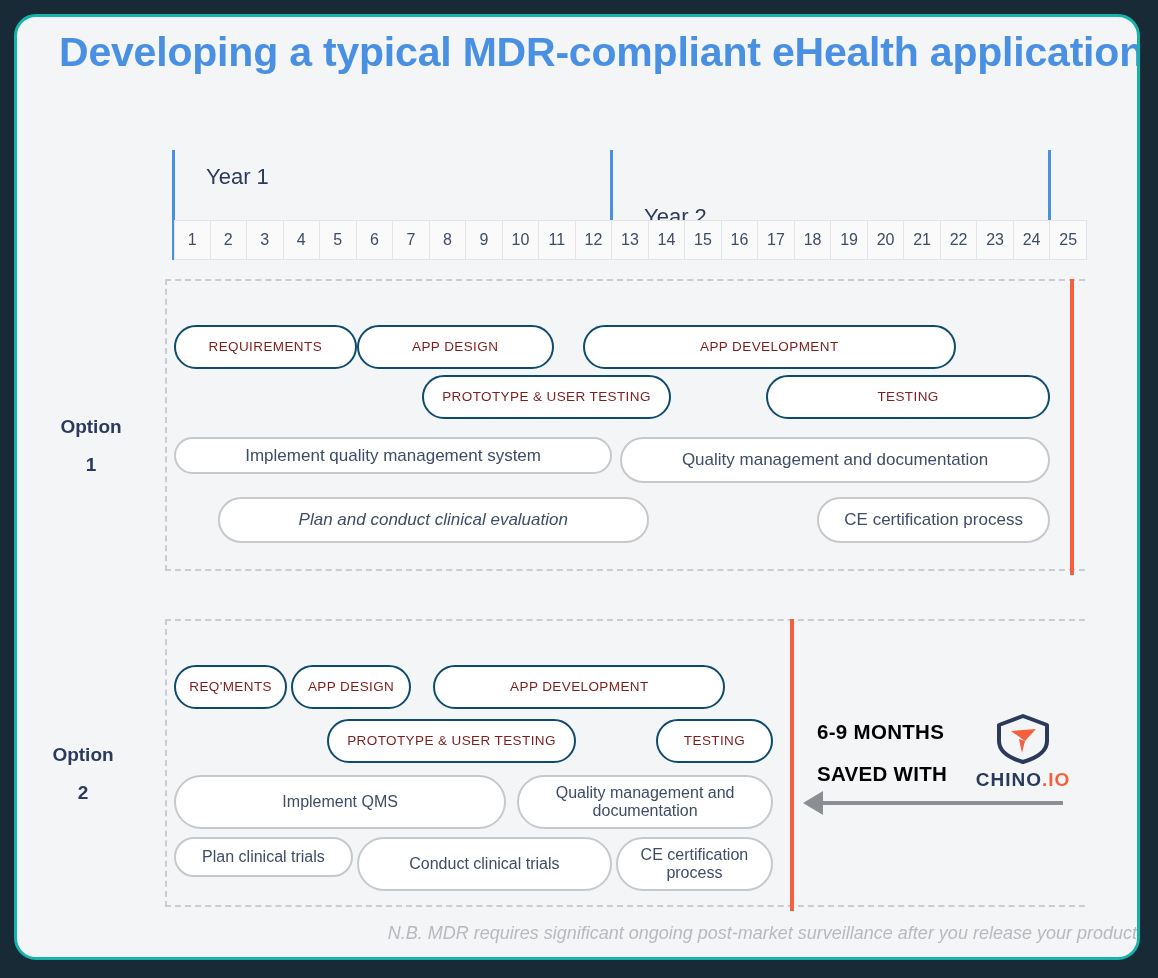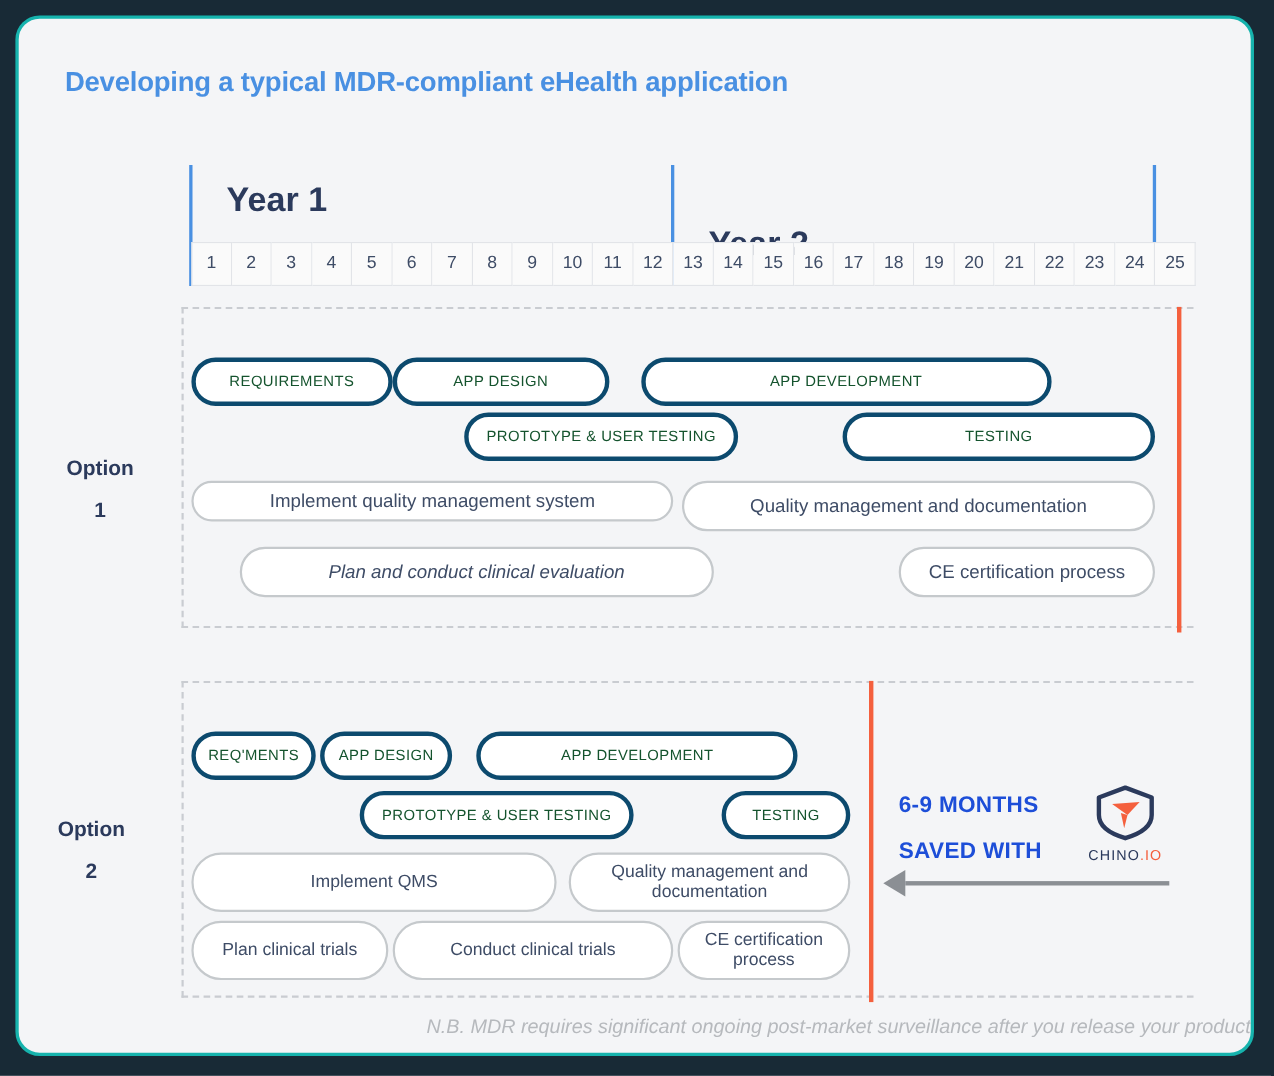--- a/index.html
+++ b/index.html
@@ -12,33 +12,33 @@
     position:absolute;left:14px;top:14px;width:1126px;height:946px;
     background:#f4f5f7;
     border:3px solid #16b3ad;
     border-radius:22px;
     box-sizing:border-box;
     overflow:hidden;
   }
 
   
   .title{
-    position:absolute;left:42px;top:44px;
-    font-size:25px;font-weight:bold;color:#4990e2;
+    position:absolute;left:42px;top:12px;
+    font-size:41px;font-weight:bold;color:#4990e2;
     letter-spacing:-0.2px;white-space:nowrap;
   }
   .subtitle{
     position:absolute;left:44px;top:80px;
     font-size:19px;color:#5b9ae6;font-weight:normal;white-space:nowrap;
   }
 
   
   .timeline{position:absolute;left:143px;top:133px;width:916px;height:113px;}
   .yr-div{position:absolute;width:3px;background:#4990e2;}
-  .yr-label{position:absolute;font-size:31px;font-weight:bold;color:#2b3a5c;}
+  .yr-label{position:absolute;font-size:22px;font-weight:normal;color:#2b3a5c;}
   .months{position:absolute;left:0px;top:70px;height:40px;display:flex;}
   .mcell{
     width:36.52px;height:40px;box-sizing:border-box;
     border:1px solid #e2e4e8;border-left:none;
     background:#fafafa;
     display:flex;align-items:center;justify-content:center;
     font-size:16px;color:#3e4c66;
   }
   .mcell:first-child{border-left:1px solid #e2e4e8;}
 
@@ -54,35 +54,35 @@
     background:transparent;
   }
   .orange{position:absolute;width:4px;background:#f4603e;}
 
   .pill{
     position:absolute;box-sizing:border-box;
     background:#ffffff;border-radius:999px;
     display:flex;align-items:center;justify-content:center;
     text-align:center;line-height:1.12;
   }
-  .pill.blue{border:4px solid #0c4a6e;color:#14532d;font-size:13.5px;letter-spacing:.4px;}
+  .pill.blue{border:2px solid #0c4a6e;color:#7f1d1d;font-size:13.5px;letter-spacing:.4px;}
   .pill.grey{border:2px solid #c5c9cc;color:#3e4c66;font-size:17px;}
   .pill.grey.sm{font-size:16px;}
 
   
   .saved{
-    position:absolute;font-size:20.5px;font-weight:bold;color:#1d4ed8;
+    position:absolute;font-size:20.5px;font-weight:bold;color:#000000;
     letter-spacing:.3px;white-space:nowrap;
   }
   .arrow-line{position:absolute;height:4px;background:#8b8f94;}
   .arrow-head{position:absolute;width:0;height:0;
     border-top:12px solid transparent;border-bottom:12px solid transparent;
     border-right:20px solid #8b8f94;}
   .logo-wrap{position:absolute;text-align:center;}
-  .logo-text{font-size:13px;font-weight:normal;letter-spacing:1px;color:#2b3a5c;}
+  .logo-text{font-size:19px;font-weight:bold;letter-spacing:1px;color:#2b3a5c;}
   .logo-text .io{color:#f4603e;}
 
   .footnote{
     position:absolute;left:0;right:0;top:906px;text-align:right;
     font-size:18px;font-style:italic;color:#b6b9bd;
   }
 </style>
 </head>
 <body>
 
@@ -158,21 +158,21 @@
   <div class="dashbox" style="left:148px;top:602px;width:920px;height:288px;"></div>
   <div class="orange" style="left:773px;top:602px;height:292px;"></div>
   <div id="opt1-pills" style="position:absolute;left:0;top:0;">
       <div class="pill blue" style="left: 157px; top: 648px; width: 113.212px; height: 44px;">REQ'MENTS</div>
       <div class="pill blue" style="left: 273.864px; top: 648px; width: 120.516px; height: 44px;">APP DESIGN</div>
       <div class="pill blue" style="left: 416.292px; top: 648px; width: 292.16px; height: 44px;">APP DEVELOPMENT</div>
       <div class="pill blue" style="left: 310.384px; top: 702px; width: 248.336px; height: 44px;">PROTOTYPE &amp; USER TESTING</div>
       <div class="pill blue" style="left: 639.064px; top: 702px; width: 116.864px; height: 44px;">TESTING</div>
       <div class="pill grey sm" style="left: 157px; top: 758px; width: 332.332px; height: 54px;">Implement QMS</div>
       <div class="pill grey sm" style="left: 500.288px; top: 758px; width: 255.64px; height: 54px;">Quality management and documentation</div>
-      <div class="pill grey sm" style="left: 157px; top: 820px; width: 178.948px; height: 54px;">Plan clinical trials</div>
+      <div class="pill grey sm" style="left: 157px; top: 820px; width: 178.948px; height: 40px;">Plan clinical trials</div>
       <div class="pill grey sm" style="left: 339.6px; top: 820px; width: 255.64px; height: 54px;">Conduct clinical trials</div>
       <div class="pill grey sm" style="left: 598.892px; top: 820px; width: 157.036px; height: 54px;">CE certification process</div>
     </div>
 
   <div class="saved" style="left:800px;top:703px;">6-9 MONTHS</div>
   <div class="saved" style="left:800px;top:745px;">SAVED WITH</div>
 
   <div class="arrow-line" style="left:806px;top:784px;width:240px;"></div>
   <div class="arrow-head" style="left:786px;top:774px;"></div>
 

